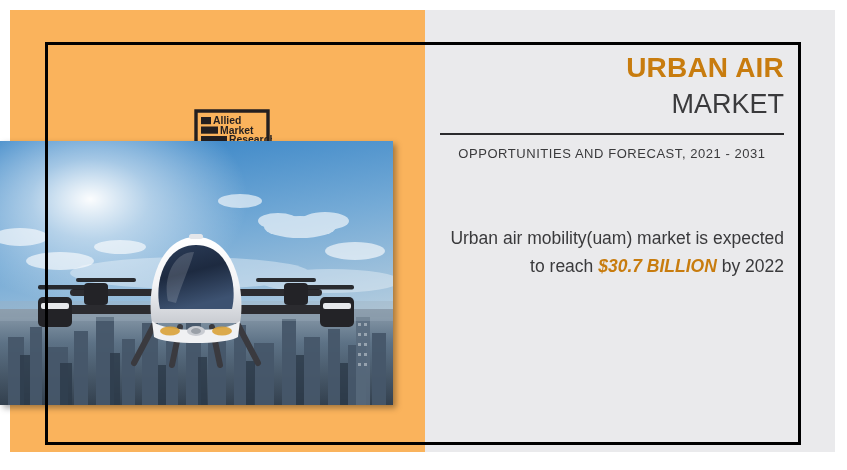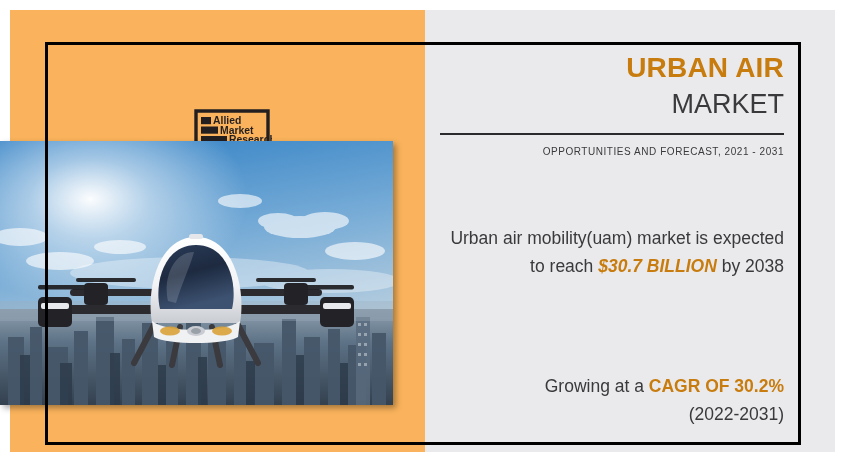--- a/index.html
+++ b/index.html
@@ -78,24 +78,24 @@
     line-height: 1.28;
     margin-top: 1px;
   }
   .rule {
     height: 1.5px;
     background: #2b2b2d;
     margin-top: 12px;
     margin-bottom: 11px;
   }
   .subtitle {
-    font-size: 10px;
+    font-size: 13px;
     color: #3a3a3c;
     letter-spacing: 0.55px;
-    text-align: right;
+    text-align: center;
   }
 
   .stat-block {
     position: absolute;
     left: 440px; top: 224px;
     width: 344px;
     text-align: right;
     font-size: 17.5px;
     color: #3a3a3c;
     line-height: 1.62;
@@ -287,21 +287,17 @@
   <div class="right-col">
     <div class="title-brand">
       <div>URBAN AIR</div>
     </div>
     <div class="title-market">MARKET</div>
     <div class="rule"></div>
     <div class="subtitle">OPPORTUNITIES AND FORECAST, 2021 - 2031</div>
   </div>
 
   <div class="stat-block">
-    <span>Urban air mobility(uam) market is expected to reach </span><span class="hl">$30.7 BILLION</span><span> by 2038</span>
+    <span>Urban air mobility(uam) market is expected to reach </span><span class="hl">$30.7 BILLION</span><span> by 2022</span>
   </div>
 
-  <div class="cagr-block">
-    <span>Growing at a </span><span class="hl">CAGR OF 30.2%</span><br>
-    <span>(2022-2031)</span>
-  </div>
 
 </div>
 
 </body></html>

